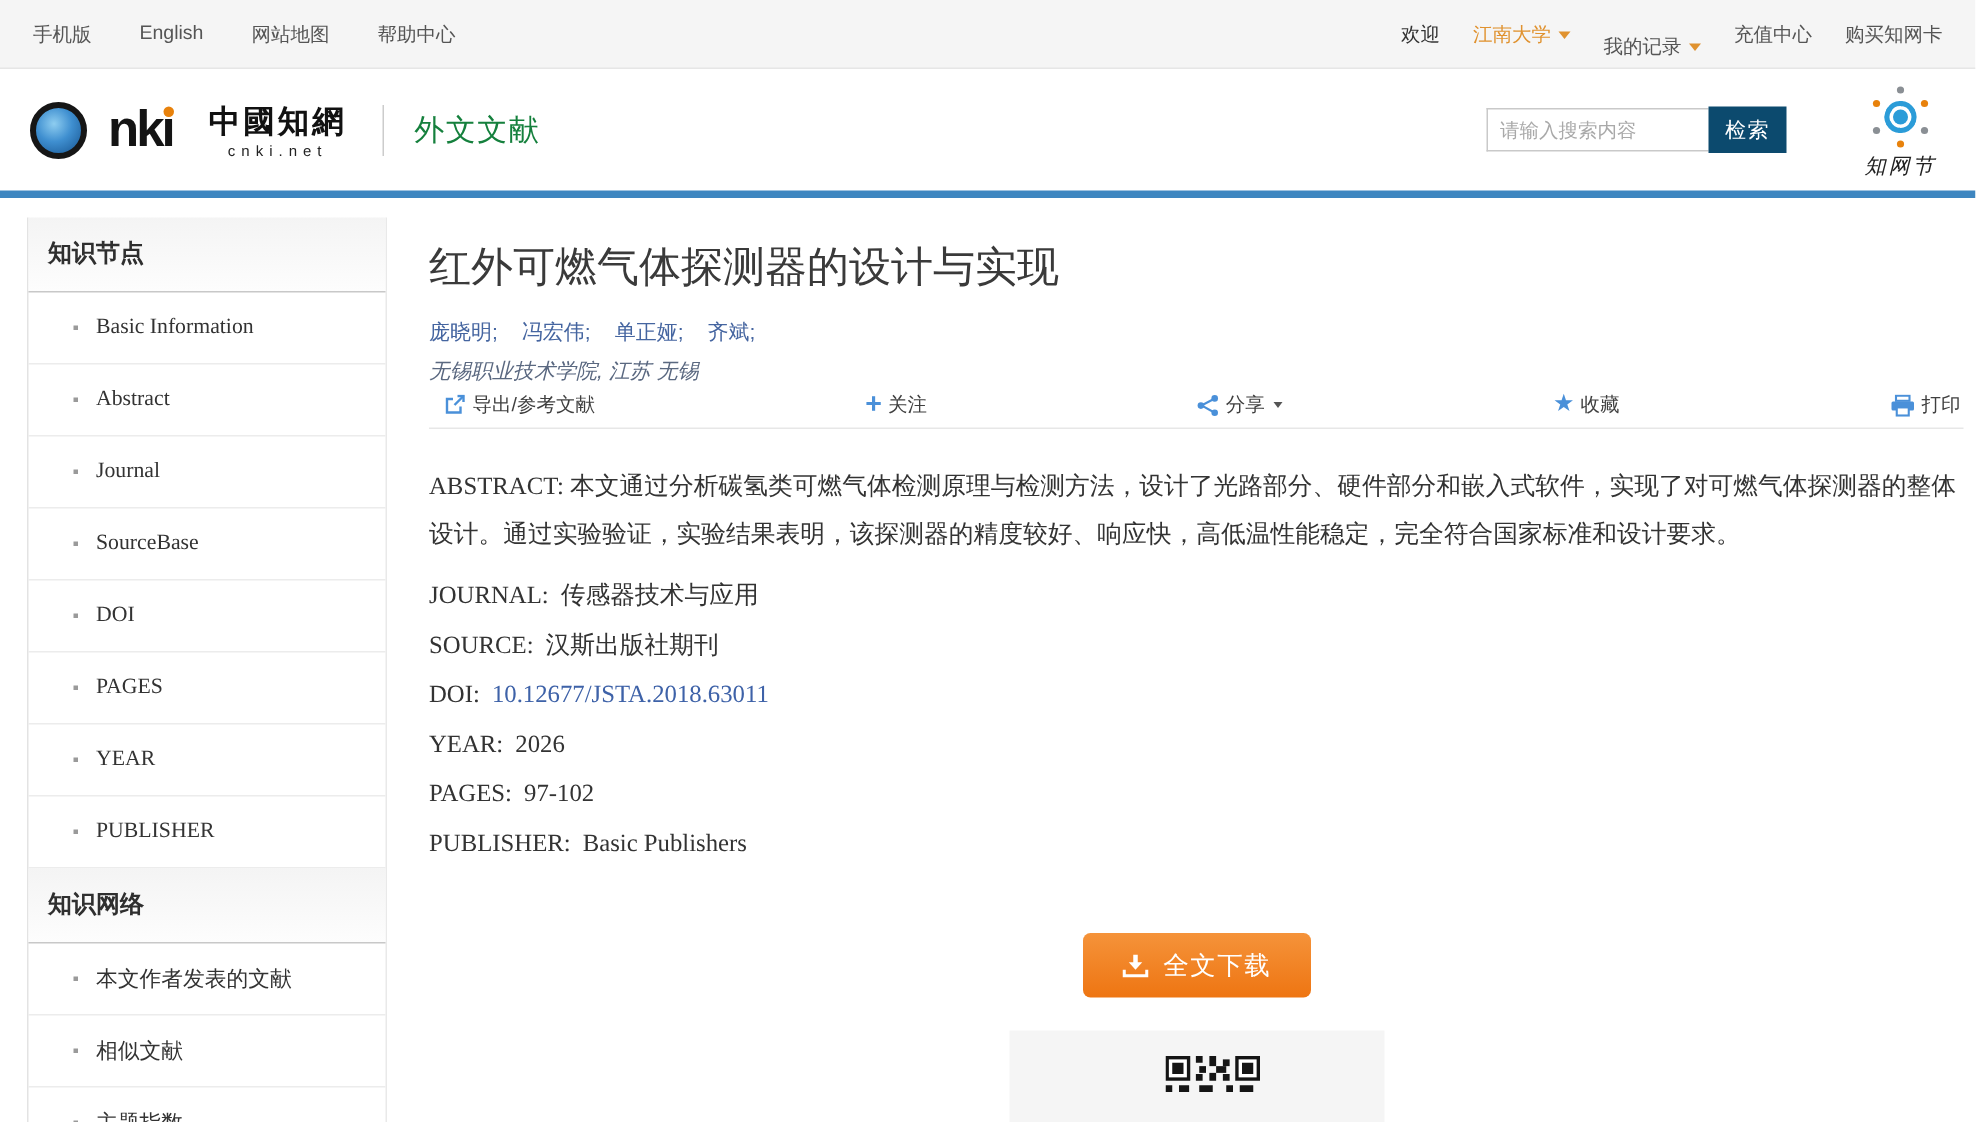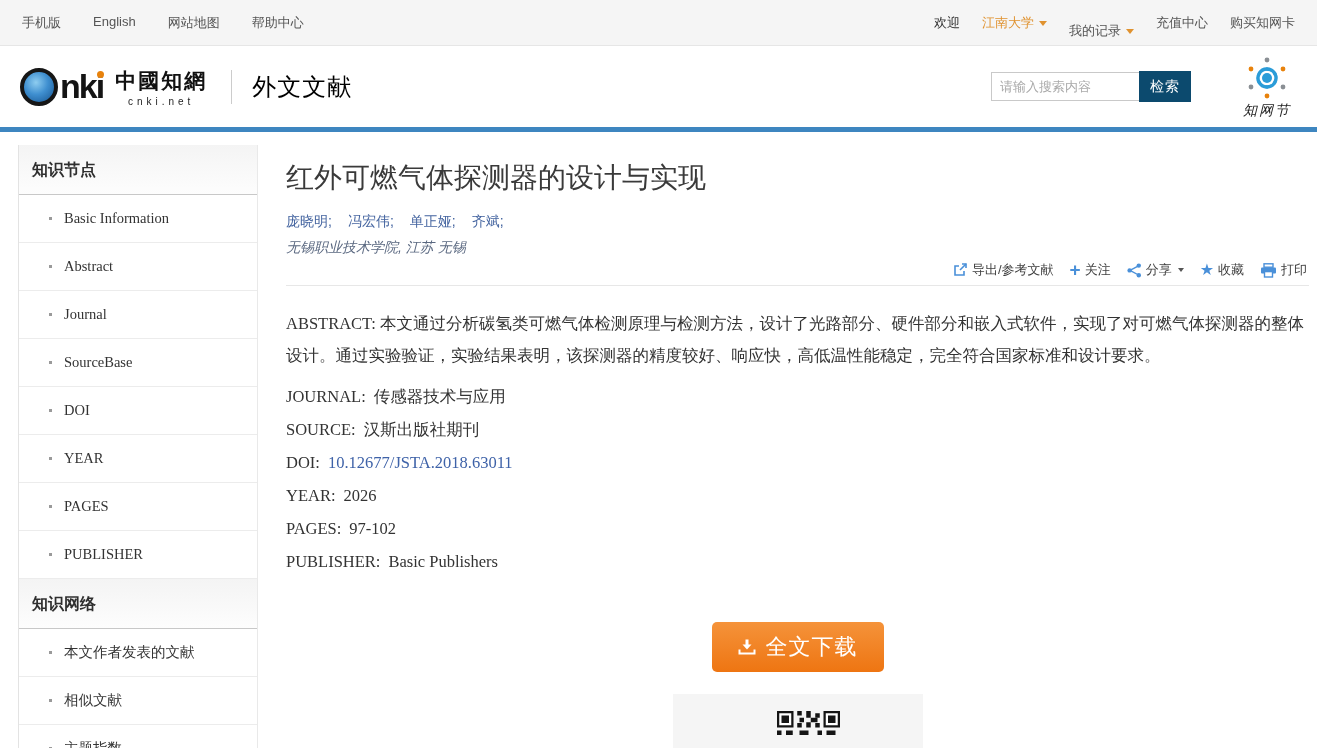--- a/index.html
+++ b/index.html
@@ -18,33 +18,33 @@
   .topbar-left { display:flex; gap:32px; }
   .topbar-right { margin-left:auto; display:flex; align-items:center; gap:22px; }
   .topbar-right .welcome { color:#333; }
   .topbar-right .uni { color:#e0922f; display:inline-flex; align-items:center; gap:5px; }
   .topbar-right .menu { display:inline-flex; align-items:center; gap:5px;margin-top:16px; }
   .caret { width:0; height:0; border-left:4px solid transparent; border-right:4px solid transparent; border-top:5px solid #e0922f; display:inline-block; margin-top:2px; }
 
   
   .header { height:81px; background:#fff; display:flex; align-items:center; padding:0 0 0 20px; position:relative; }
   .header:after { content:""; position:absolute; left:0; right:0; bottom:-5px; height:5px; background:#3e86c0; }
-  .brand { display:flex; align-items:center; gap:6px; }
+  .brand { display:flex; align-items:center; gap:18px; }
   .globe {
     width:38px; height:38px; border-radius:50%;
     background:radial-gradient(circle at 40% 35%, #8ecdf0 0%, #3f8fd0 45%, #16538f 100%);
     border:4px solid #161616;
   }
   .brand-latin { font-size:34px; font-weight:bold; color:#141414; letter-spacing:-2px; margin-left:-4px; position:relative; }
   .brand-latin .idot { position:absolute; right:-1px; top:4px; width:7px; height:7px; border-radius:50%; background:#e8820c; }
   .brand-cn { display:flex; flex-direction:column; align-items:center; margin-left:6px; }
   .brand-cn .cn { font-family:"Liberation Serif","DejaVu Serif",serif; font-weight:bold; font-size:21px; color:#111; letter-spacing:2px; }
   .brand-cn .net { font-size:10px; letter-spacing:4px; color:#222; margin-top:1px; }
   .hdr-divider { width:1px; height:34px; background:#ccc; margin:0 20px 0 24px; }
-  .section-title { font-size:24px; color:#000000; letter-spacing:1px; }
+  .section-title { font-size:20px; color:#15803d; letter-spacing:1px; }
 
   .search-box { margin-left:auto; display:flex; align-items:center; margin-right:40px; }
   .search-input {
     width:148px; height:29px; border:1px solid #c9c9c9; border-right:none;
     padding:0 8px; font-size:13px; color:#333; outline:none;
   }
   .search-input::placeholder { color:#a9a9a9; }
   .search-btn {
     height:31px; padding:0 11px; background:#0c4a6e; color:#fff; border:none;
     font-size:14px; cursor:pointer; letter-spacing:1px;
@@ -65,41 +65,41 @@
     border-bottom:1px solid #ececec; font-size:14.5px; color:#333; cursor:pointer;
     font-family:"Liberation Serif","DejaVu Serif",serif;
   }
   .side-item .bullet { width:3px; height:3px; background:#9a9a9a; margin-right:12px; flex:none; }
 
   .main { flex:1; margin-left:28px; min-width:0; }
   .article-head { border-bottom:1px solid #e7e7e7; }
   .article-title { font-size:28px; font-weight:500; color:#3a3a3a; margin:14px 0 16px; }
   .authors { display:flex; gap:16px; font-size:14px; color:#4565a0; }
   .affiliation { margin-top:8px; font-size:14px; font-style:italic; color:#5a6880; }
-  .tools { display:flex; justify-content:flex-end; align-items:center; gap:6px; font-size:13px; color:#3f3f3f; padding:4px 2px 6px 0; }
+  .tools { display:flex; justify-content:space-between; align-items:center; gap:6px; font-size:13px; color:#3f3f3f; padding:4px 2px 6px 0; }
   .tool { display:inline-flex; align-items:center; gap:4px; margin-left:10px; }
   .tool svg { display:block; }
   .star-glyph { color:#4a90d9; font-size:16px; line-height:1; }
   .plus-glyph { color:#4a90d9; font-size:19px; font-weight:bold; line-height:1; margin-top:-2px; }
   .share-caret { width:0; height:0; border-left:3.5px solid transparent; border-right:3.5px solid transparent; border-top:4px solid #555; display:inline-block; margin-left:2px; }
 
   .abstract {
     margin-top:22px; font-family:"Liberation Serif","DejaVu Serif",serif;
     font-size:16.5px; line-height:1.95; color:#333; max-width:1020px;
   }
   .meta-list { margin-top:8px; font-family:"Liberation Serif","DejaVu Serif",serif; font-size:16.5px; }
   .meta-row { height:33px; display:flex; align-items:center; }
   .meta-label { color:#333; margin-right:8px; }
   .meta-value { color:#333; }
   .meta-value.link { color:#3e62a8; cursor:pointer; }
 
   .download-wrap { text-align:center; margin-top:44px; }
   .download-btn {
     display:inline-flex; align-items:center; gap:10px; border:none; cursor:pointer;
-    background:linear-gradient(#f5933a,#ee7512); color:#fff; font-size:22px;
+    background:linear-gradient(#f5933a,#ee7512); color:#fff; font-size:17px;
     padding:10px 26px; border-radius:5px; letter-spacing:1px;
   }
   .qr-wrap { width:250px; height:120px; background:#f5f5f5; margin:22px auto 0; }
   .qr-code { padding:13px 0 0 21px; }
 </style>
 </head>
 <body>
 
 <div class="topbar">
   <nav class="topbar-left">
@@ -185,25 +185,25 @@
     <div class="side-item">
         <span class="bullet"></span>
         <span>SourceBase</span>
       </div>
     <div class="side-item">
         <span class="bullet"></span>
         <span>DOI</span>
       </div>
     <div class="side-item">
         <span class="bullet"></span>
+        <span>PAGES</span>
+      </div>
+    <div class="side-item">
+        <span class="bullet"></span>
         <span>YEAR</span>
-      </div>
-    <div class="side-item">
-        <span class="bullet"></span>
-        <span>PAGES</span>
       </div>
     <div class="side-item">
         <span class="bullet"></span>
         <span>PUBLISHER</span>
       </div>
     <div class="side-header">知识网络</div>
     <div class="side-item">
         <span class="bullet"></span>
         <span>本文作者发表的文献</span>
       </div>

